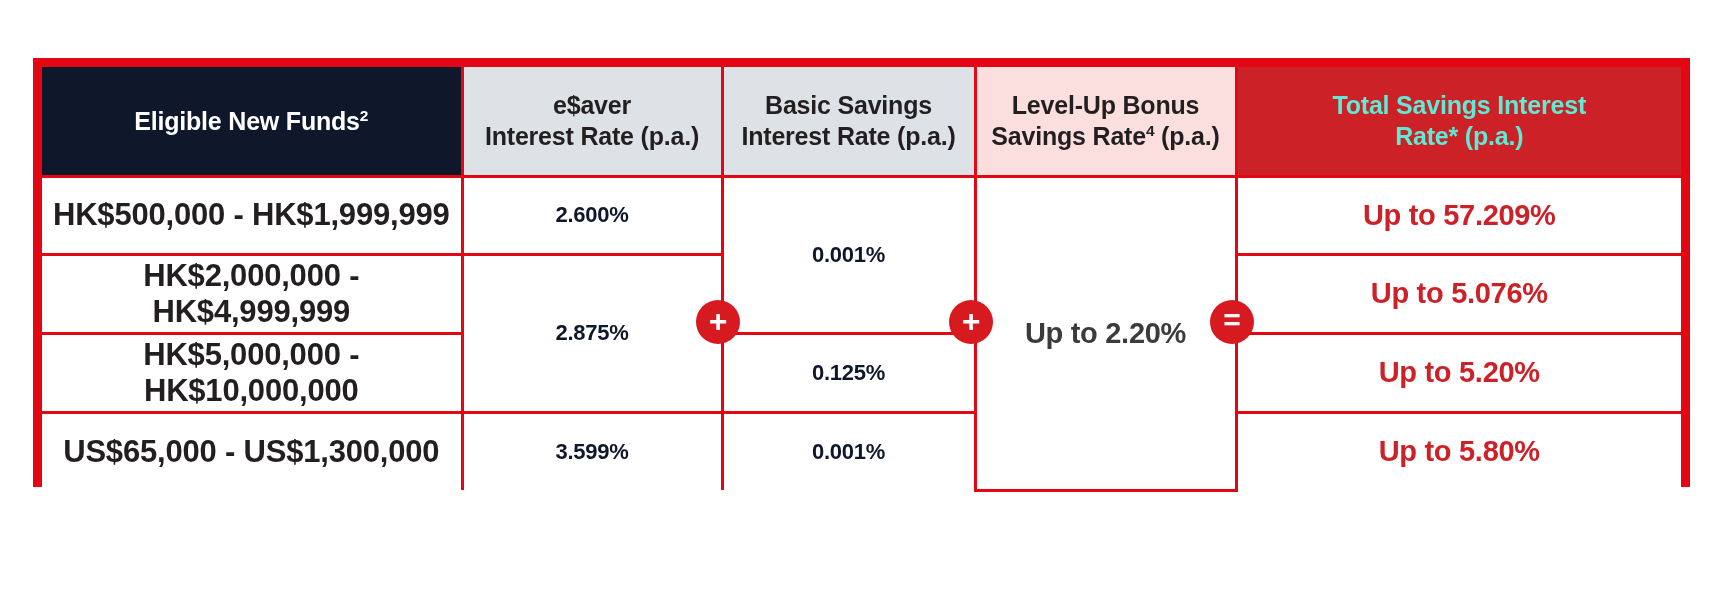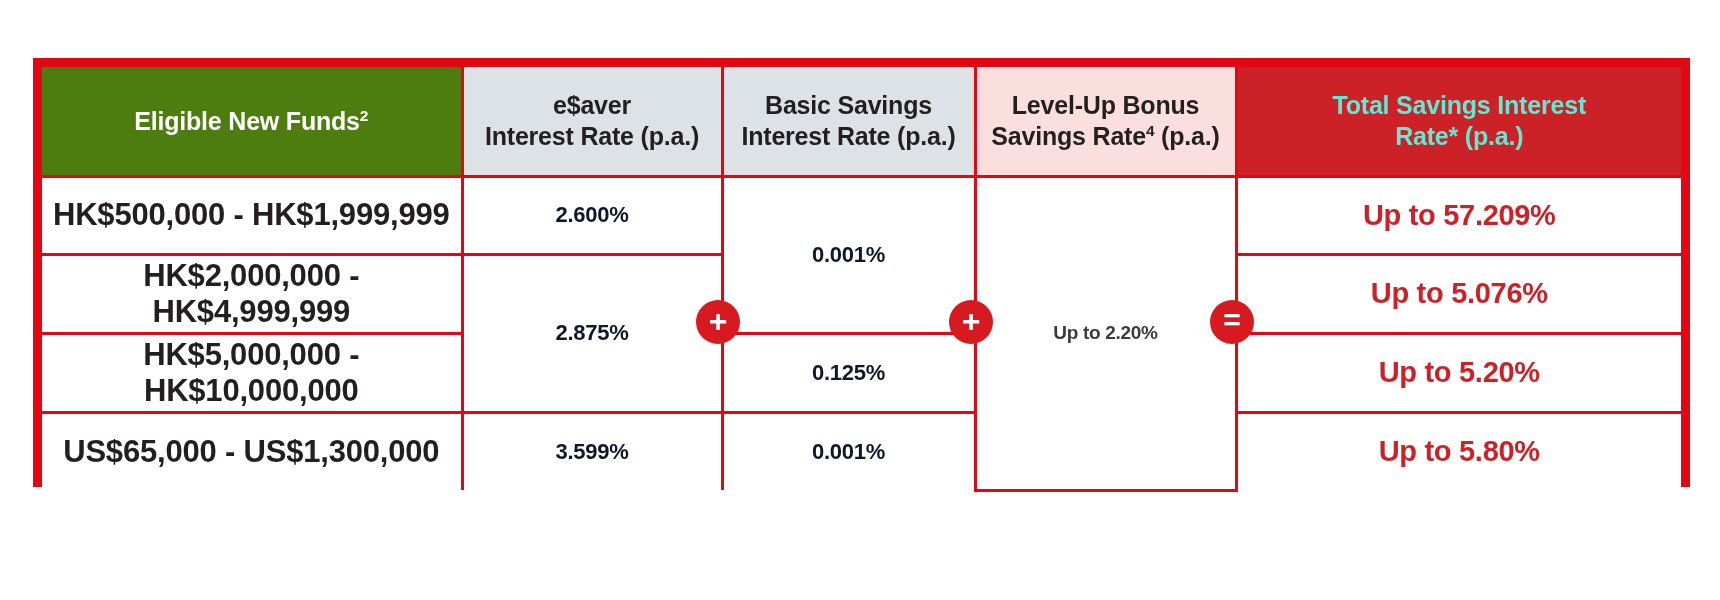--- a/index.html
+++ b/index.html
@@ -57,21 +57,21 @@
   
   th {
     font-size: 25px;
     font-weight: bold;
     line-height: 1.22;
     letter-spacing: -0.2px;
     color: #231f20;
     height: 109px;
   }
   th.h-funds {
-    background: #4d7c0f;
+    background: #0f172a;
     color: #ffffff;
   }
   th.h-esaver,
   th.h-basic {
     background: #dde2e6;
     color: #231f20;
     margin-left: 36px;
   }
   th.h-levelup {
     background: #fbdfdf;
@@ -98,21 +98,21 @@
     color: #231f20;
     letter-spacing: -0.2px;
   }
   td.rate {
     font-size: 22px;
     font-weight: bold;
     color: #0f172a;
     letter-spacing: -0.3px;
   }
   td.levelup {
-    font-size: 19px;
+    font-size: 29px;
     font-weight: bold;
     color: #3b3b3d;
     letter-spacing: -0.3px;
   }
   td.total {
     font-size: 29px;
     font-weight: bold;
     color: #cd2128;
     letter-spacing: -0.3px;
   }

